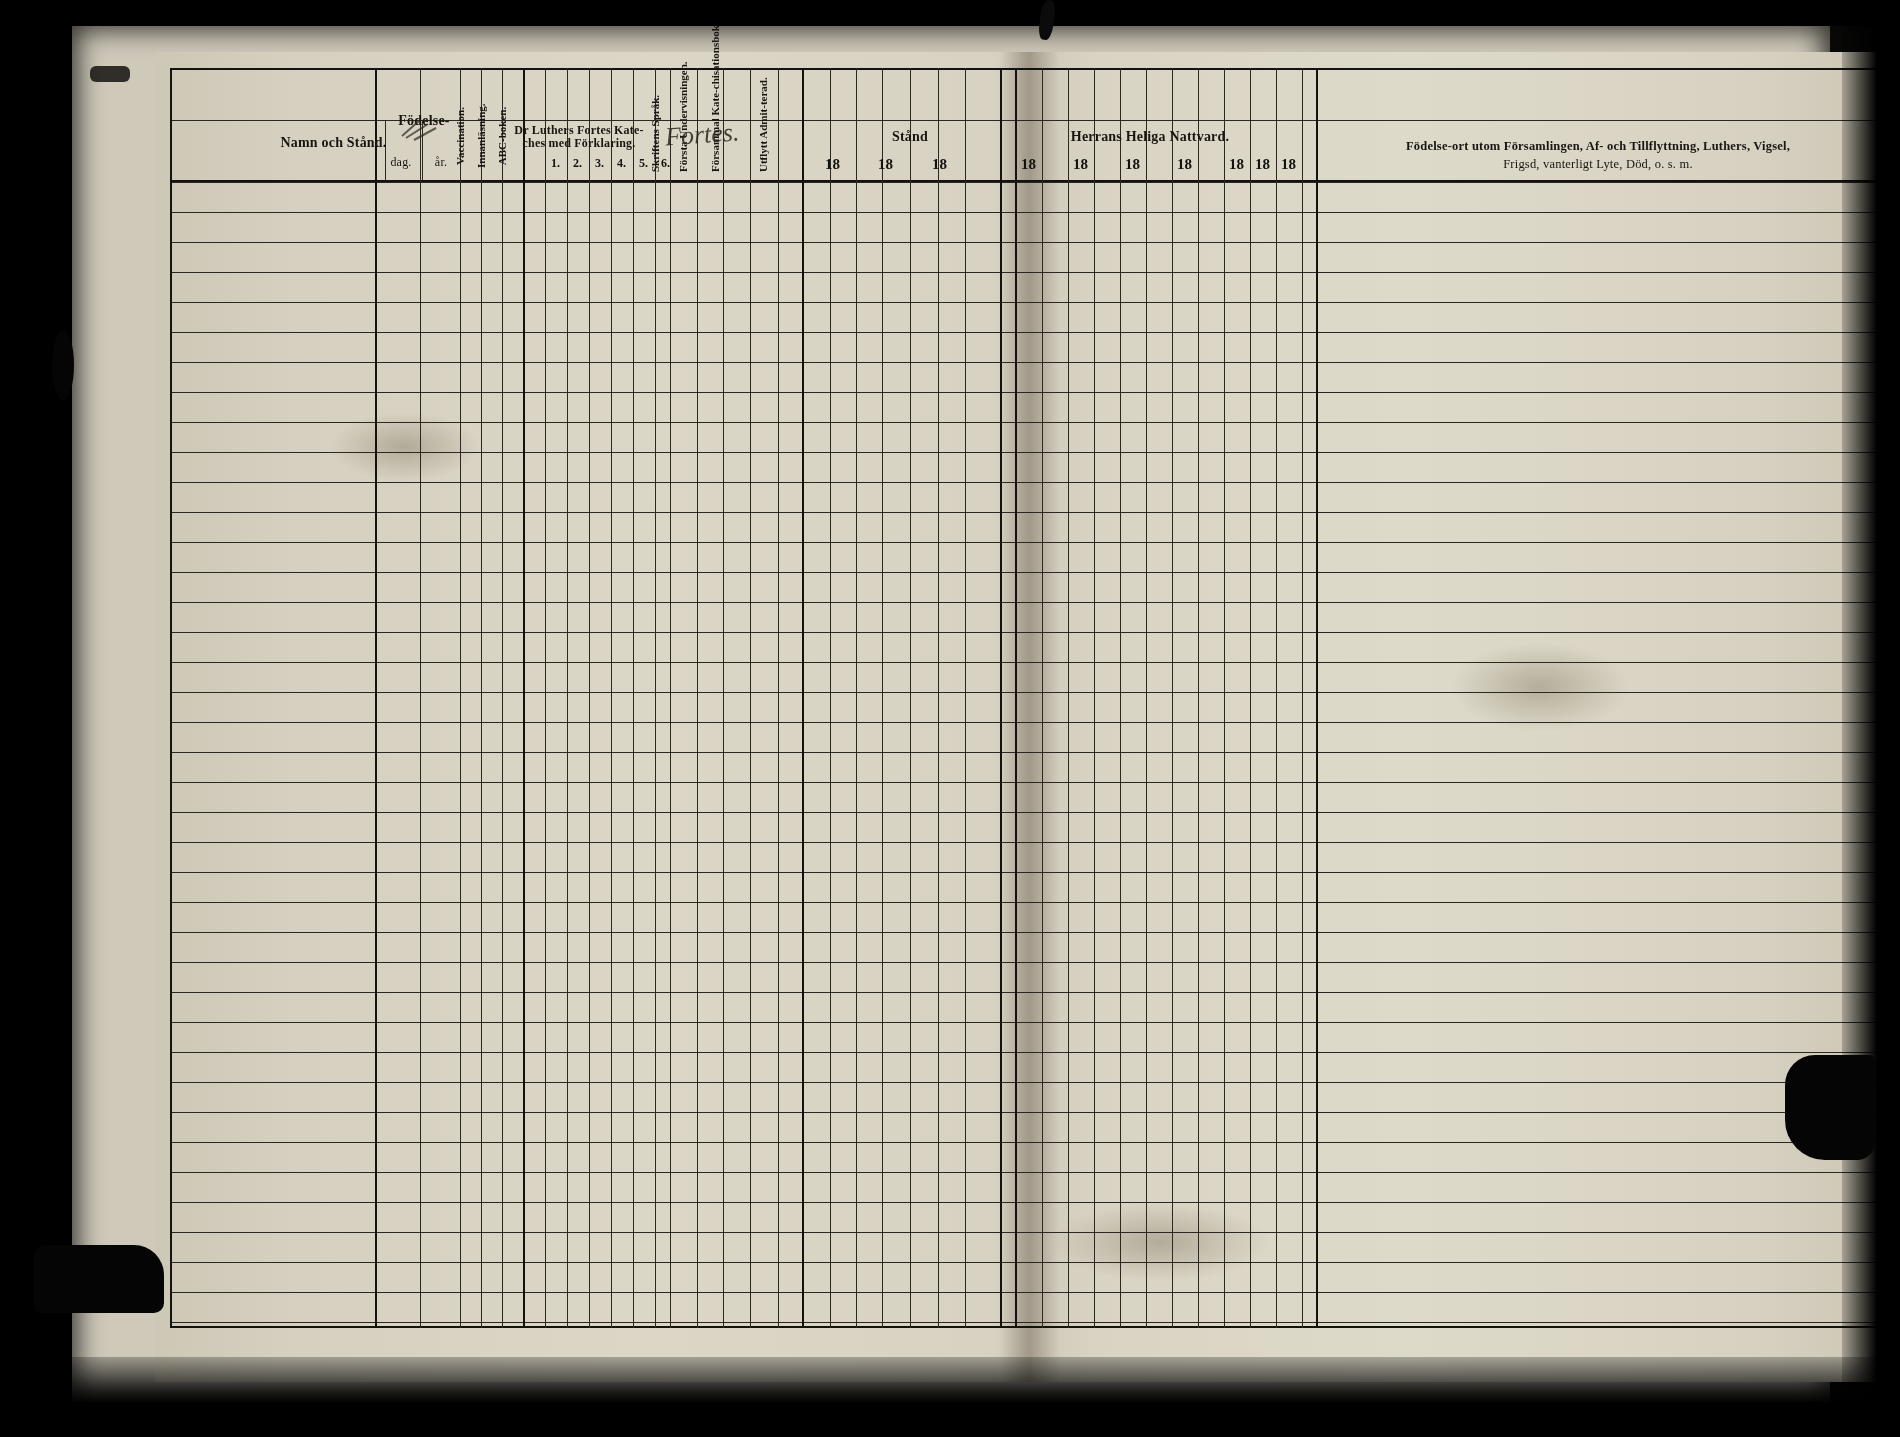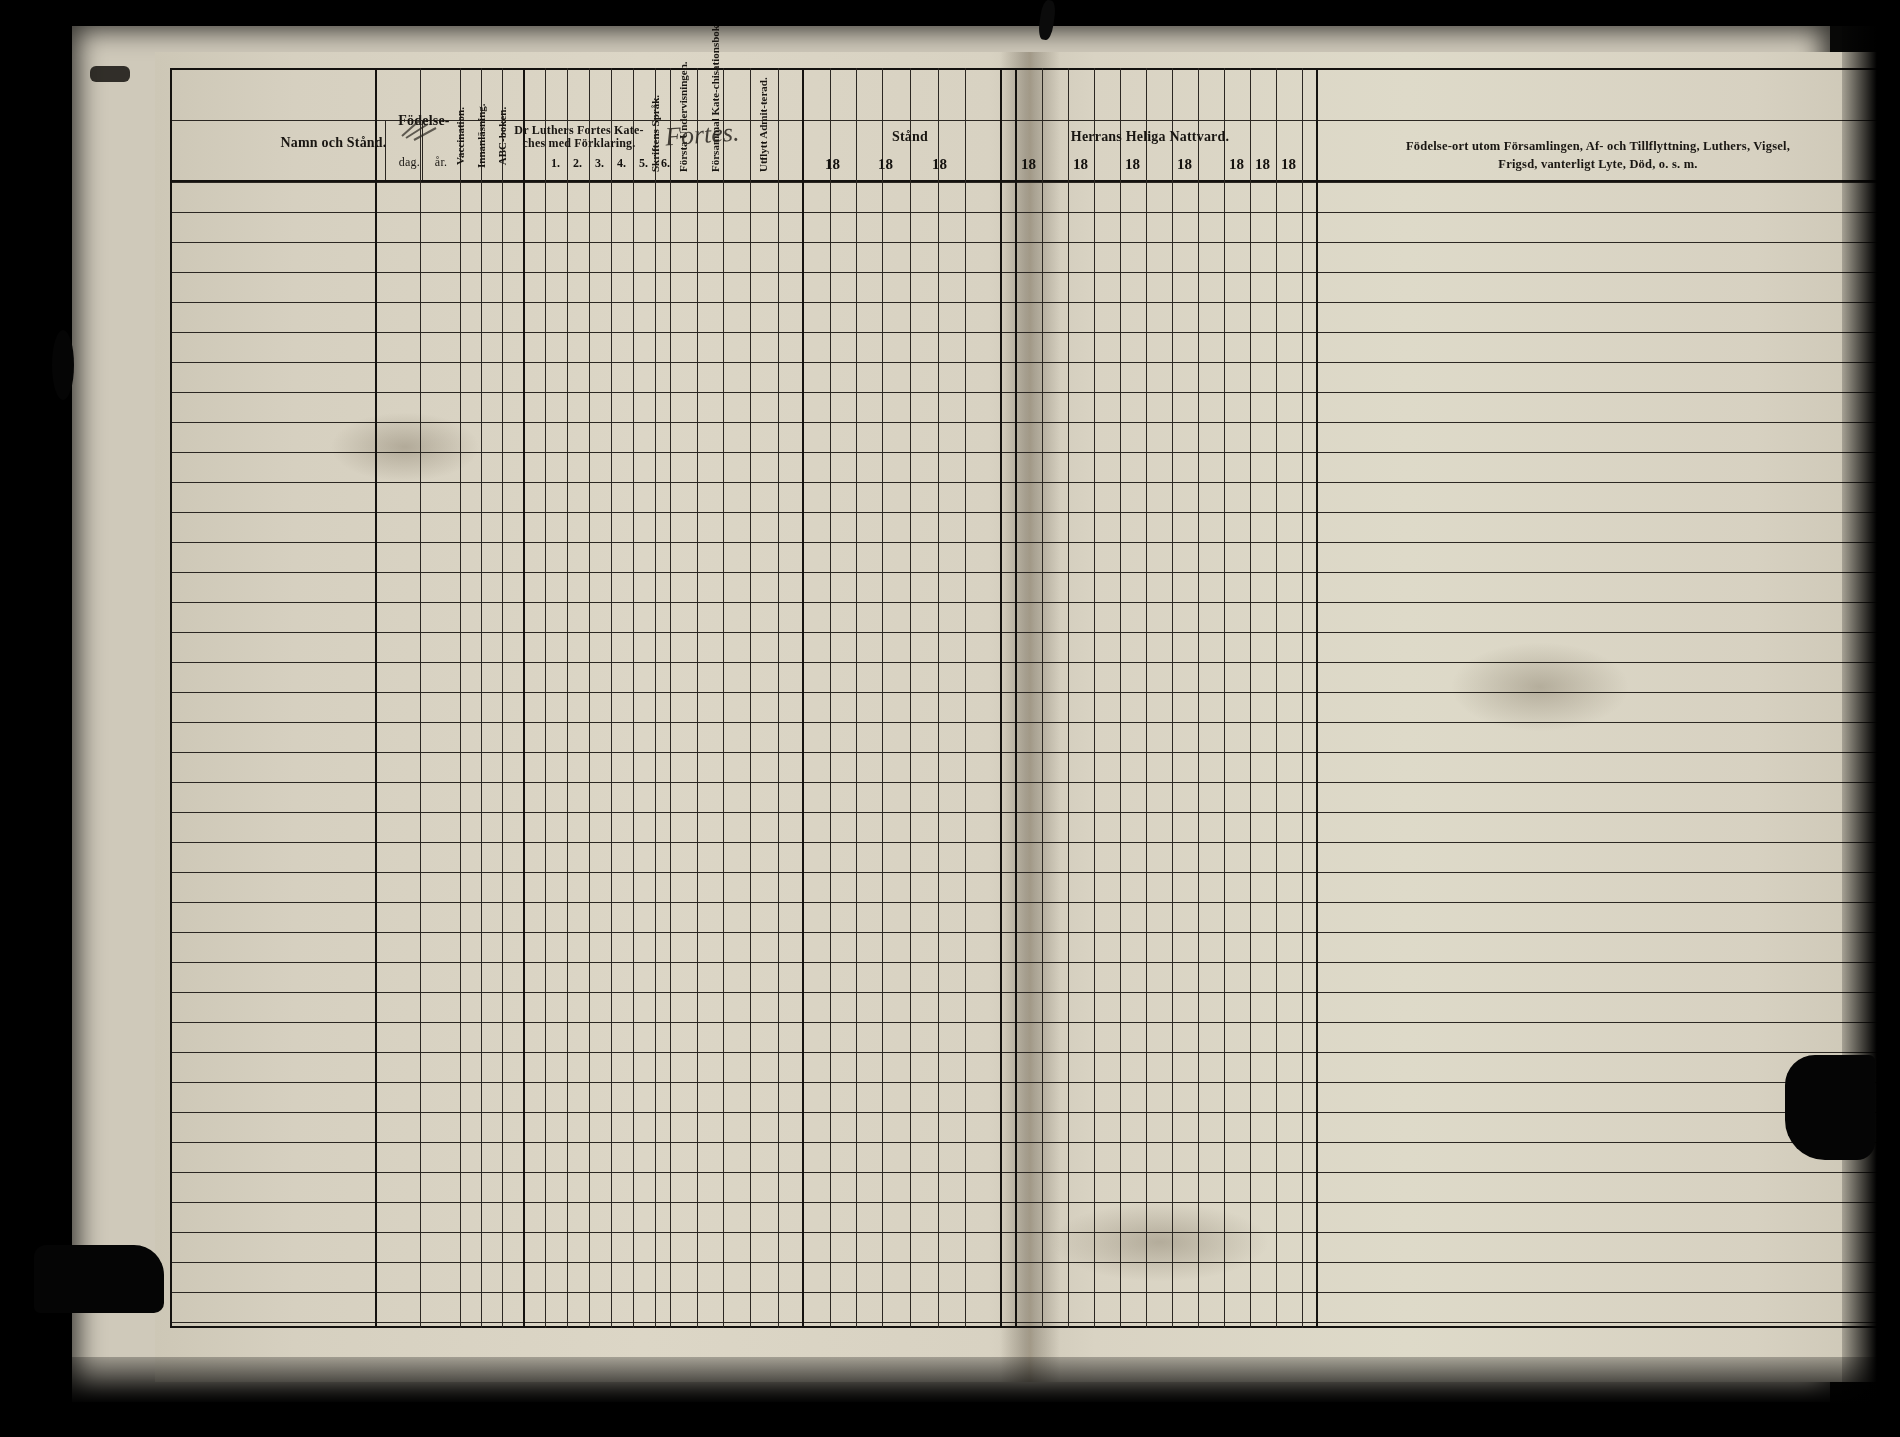--- a/index.html
+++ b/index.html
@@ -186,21 +186,21 @@
           <div class="ln v thick" style="left:1146px;top:0;height:1260px;width:2px;"></div>
           <div class="ln v thick" style="left:1708px;top:0;height:1260px;width:2px;"></div>
           <div class="ln v" style="left:215px;top:52px;height:60px;"></div>
           <div class="ln v" style="left:252px;top:52px;height:60px;"></div>
           <div class="ln v" style="left:290px;top:52px;height:60px;"></div>
         </div>
 
       <div class="lbl" style="left:56px;top:68px;width:215px;font-size:14px;">Namn och Stånd.</div>
 
       <div class="lbl" style="left:215px;top:46px;width:78px;font-size:14px;">Födelse-</div>
-      <div class="lbl" style="left:212px;top:88px;width:38px;font-size:12px;font-weight:normal;text-align:right;">dag.</div>
+      <div class="lbl" style="left:212px;top:88px;width:38px;font-size:12px;font-weight:normal;">dag.</div>
       <div class="lbl" style="left:252px;top:88px;width:38px;font-size:12px;font-weight:normal;">år.</div>
 
       <div class="vlbl" style="left:285px;top:100px;width:64px;font-size:11px;">Vaccination.</div>
       <div class="vlbl" style="left:306px;top:100px;width:64px;font-size:11px;">Innanläsning.</div>
       <div class="vlbl" style="left:327px;top:100px;width:64px;font-size:11px;">ABC-boken.</div>
 
       <div class="lbl" style="left:343px;top:56px;width:132px;font-size:12px;">Dr Luthers Fortes Kate-ches med Förklaring.</div>
       <div id="catparts">
           <div class="smallnum" style="left:381px;top:88px;">1.</div>
           <div class="smallnum" style="left:403px;top:88px;">2.</div>
@@ -227,21 +227,21 @@
           <div class="num18" style="left:851px;top:88px;">18</div>
           <div class="num18" style="left:903px;top:88px;">18</div>
           <div class="num18" style="left:955px;top:88px;">18</div>
           <div class="num18" style="left:1007px;top:88px;">18</div>
           <div class="num18" style="left:1059px;top:88px;">18</div>
           <div class="num18" style="left:1085px;top:88px;">18</div>
           <div class="num18" style="left:1111px;top:88px;">18</div>
         </div>
 
       <div class="lbl" style="left:1150px;top:72px;width:556px;font-size:12.5px;font-weight:bold;">Födelse-ort utom Församlingen, Af- och Tillflyttning, Luthers, Vigsel,</div>
-      <div class="lbl" style="left:1150px;top:90px;width:556px;font-size:12.5px;font-weight:bold;">Frigsd, vanterligt Lyte, Död, o. s. m.</div>
+      <div class="lbl" style="left:1150px;top:90px;width:556px;font-size:12.5px;font-weight:normal;">Frigsd, vanterligt Lyte, Död, o. s. m.</div>
 
       <div id="titleScript">Fortes.</div>
       <svg id="scribble" viewBox="0 0 90 30">
         <path d="M2 22 L20 6 M6 24 L28 10 M14 26 L36 14" stroke="#2a2620" stroke-width="2" fill="none"></path>
       </svg>
     </div>
   </div>
 
   <div class="edge" id="edgeT"></div>
   <div class="edge" id="edgeL"></div>

